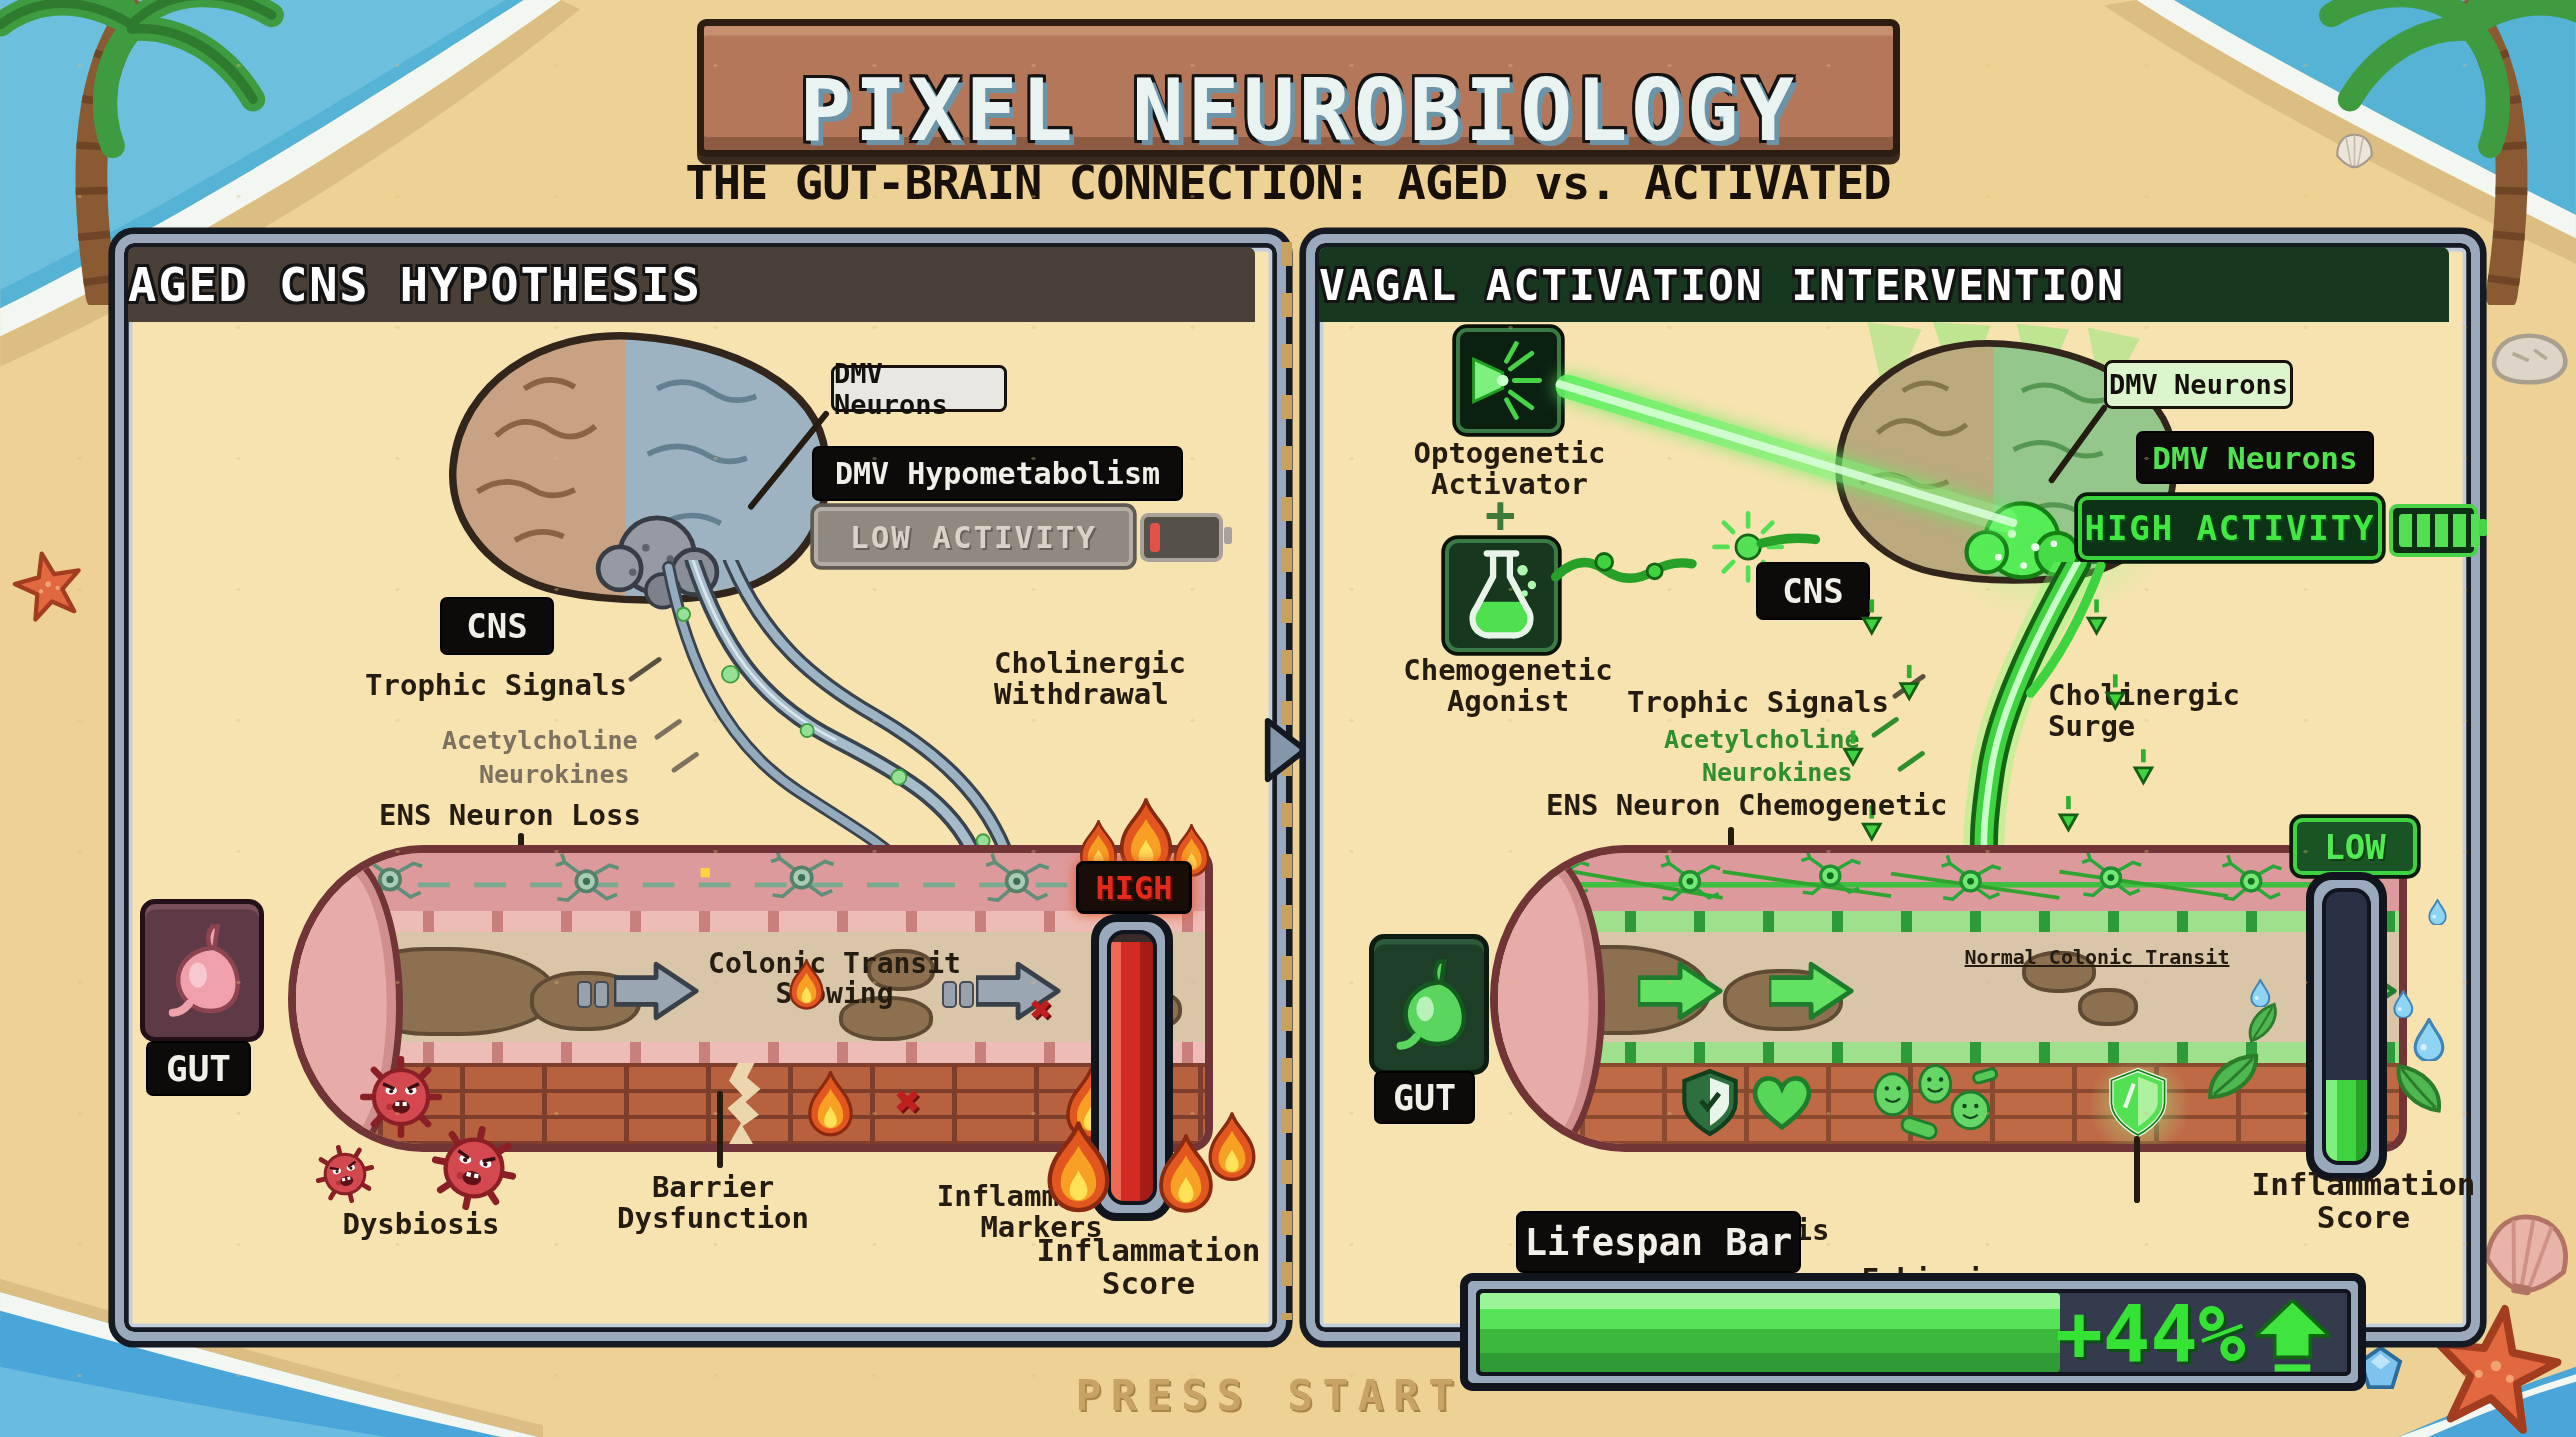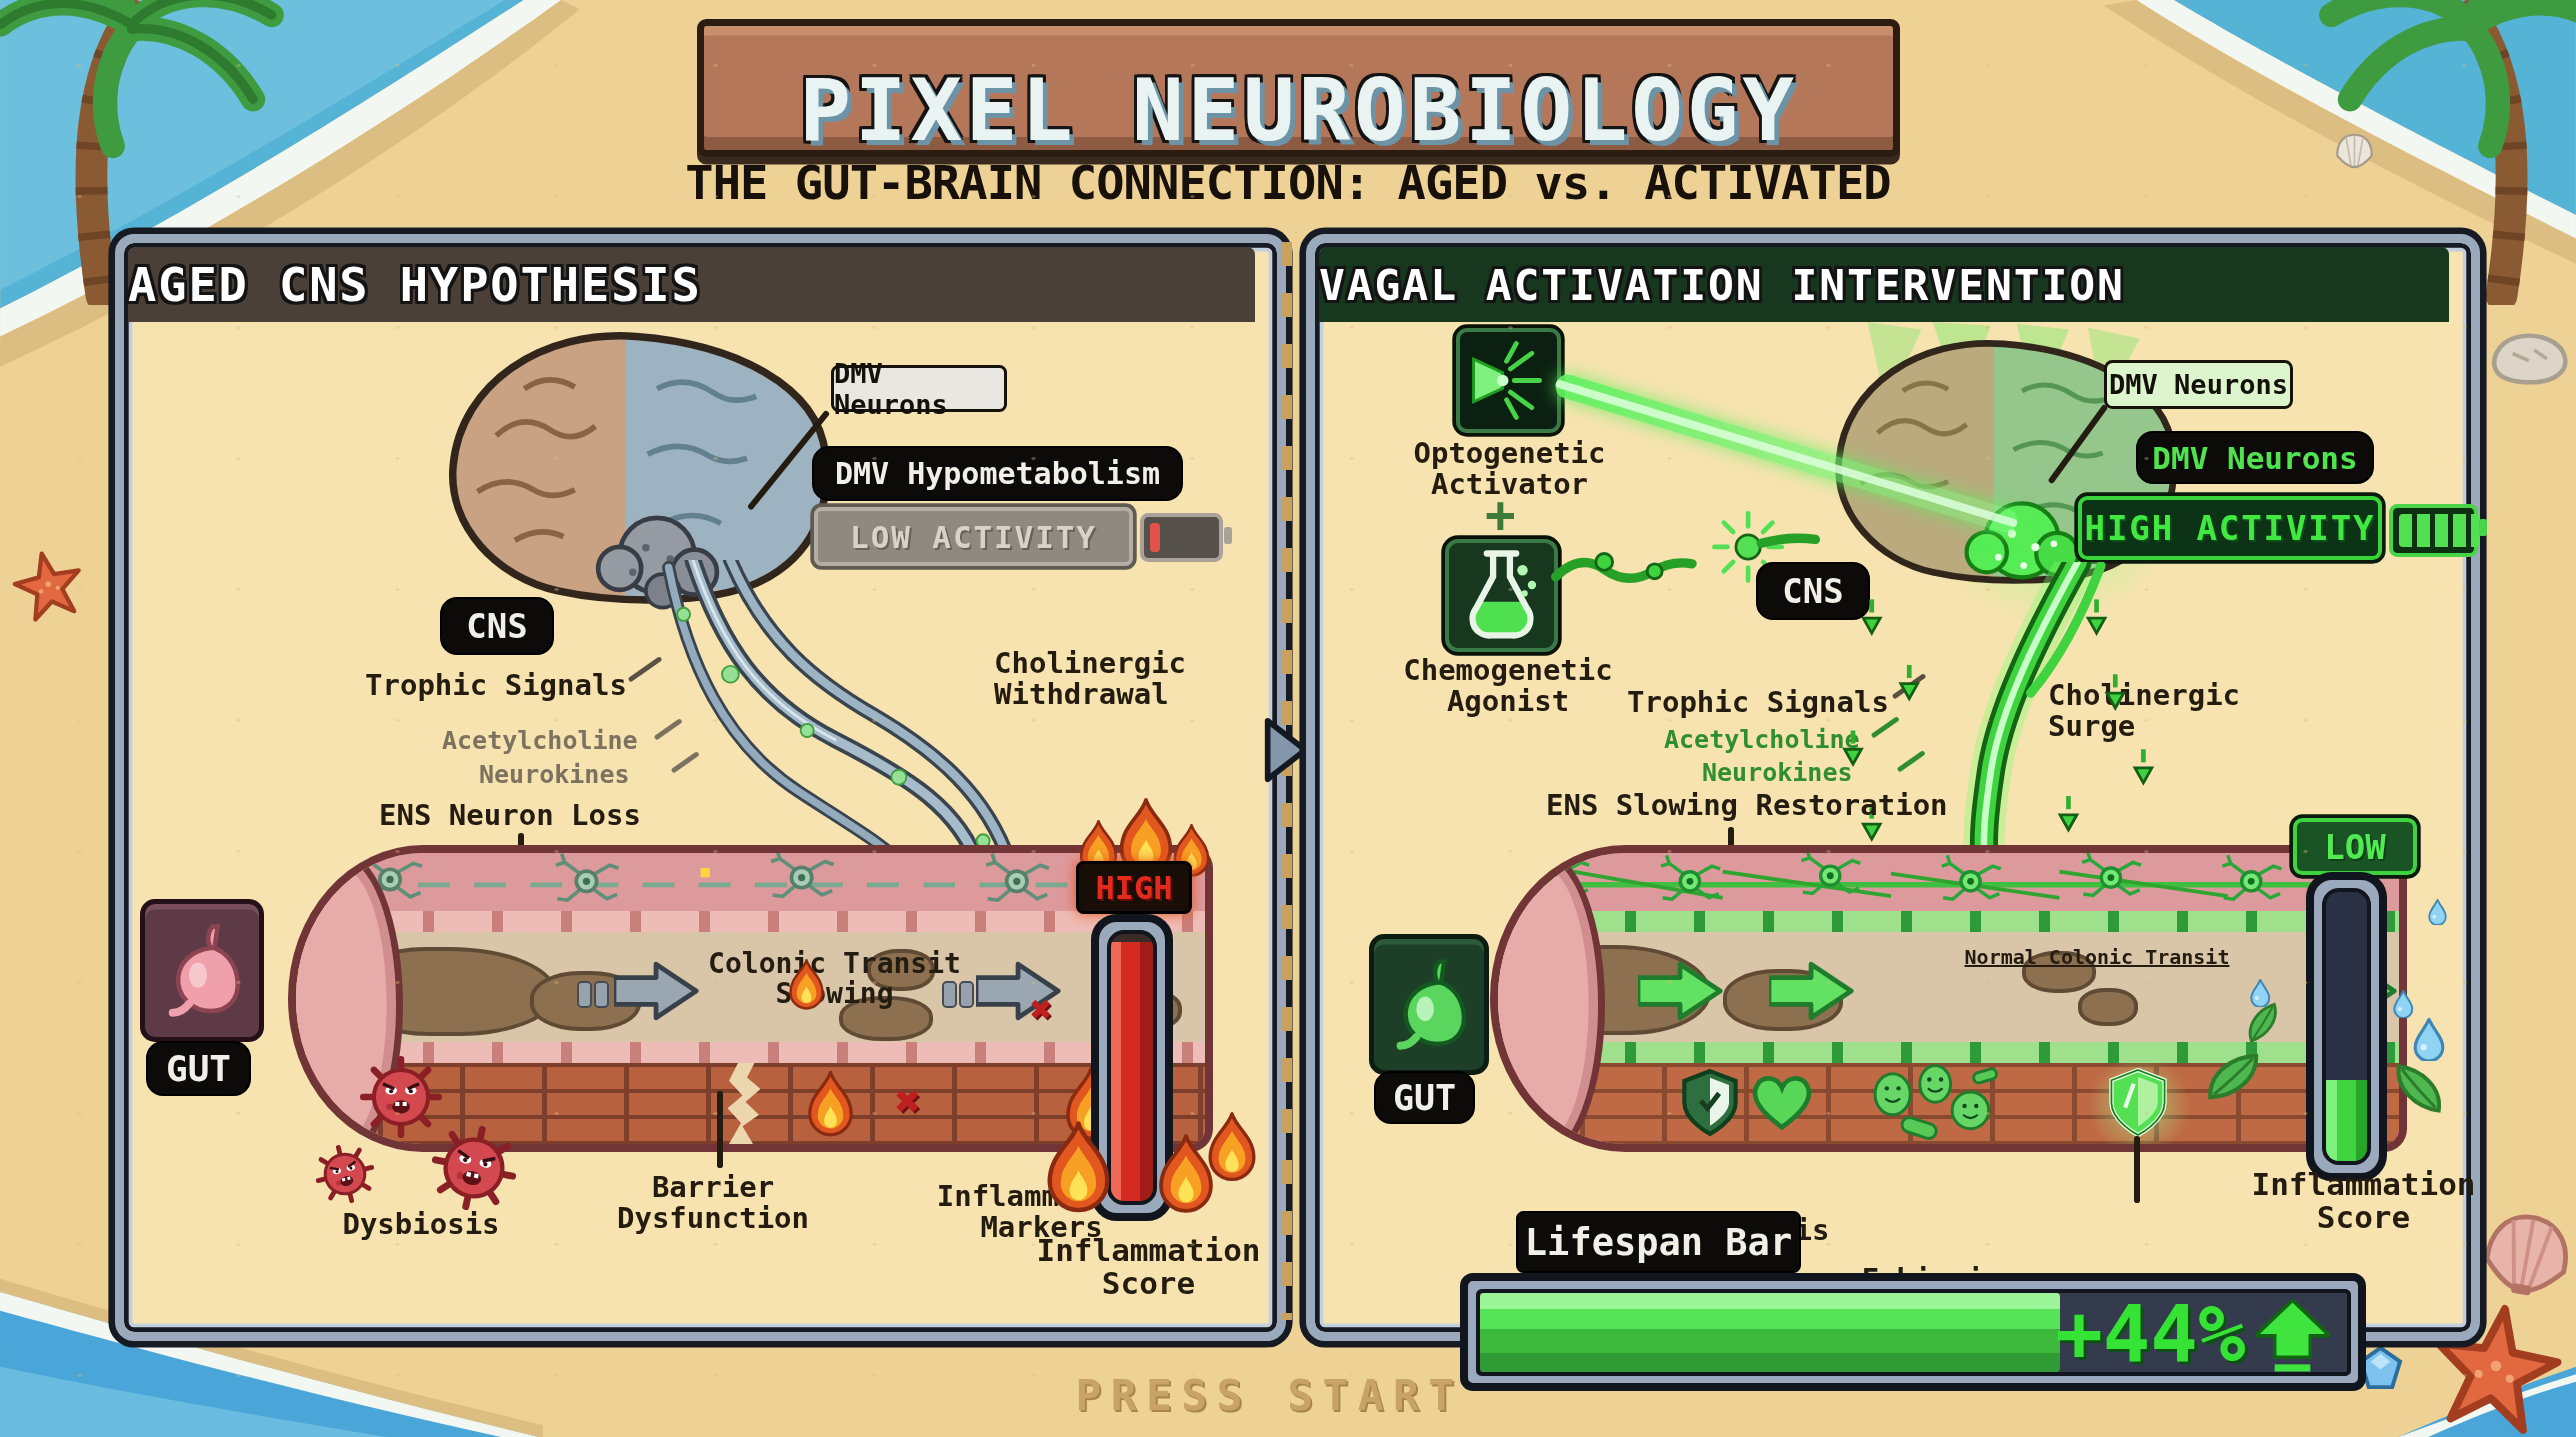--- a/index.html
+++ b/index.html
@@ -5,21 +5,21 @@
   html,body{margin:0;padding:0;background:#eed295;}
   #stage{position:relative;width:2576px;height:1438px;overflow:hidden;background:#eed295;
          font-family:"DejaVu Sans Mono",monospace;}
   #stage::after{content:"";position:absolute;inset:0;pointer-events:none;
      background-image:radial-gradient(#dcba7c 2.3px, transparent 2.3px);
      background-size:159px 131px;opacity:.35;}
   .abs{position:absolute;}
   .px{font-family:"DejaVu Sans Mono",monospace;font-weight:bold;}
   .lbl{text-align:center;line-height:1.08;color:#241c10;}
   .left-al{text-align:left;}
-  .blackbox{background:#0d0b09;color:#f2efe8;border-radius:17px;display:flex;
+  .blackbox{background:#0d0b09;color:#f2efe8;border-radius:7px;display:flex;
             align-items:center;justify-content:center;border:2.8px solid #000;}
   .o-b{text-shadow:2.8px 0 0 #141414,-2.8px 0 0 #141414,0 2.8px 0 #141414,0 -2.8px 0 #141414,
        2.8px 2.8px 0 #141414,-2.8px -2.8px 0 #141414,2.8px -2.8px 0 #141414,-2.8px 2.8px 0 #141414;}
   .panel{position:absolute;background:#f7e3b0;border:9.4px solid #9aa9bc;border-radius:19px;
          box-shadow:0 0 0 6.6px #161a22, inset 0 0 0 4.7px #161a22, inset 0 0 0 8.4px #c3cfdd;}
   .panel-head{position:absolute;left:13px;right:13px;top:13px;height:75px;display:flex;
         align-items:center;justify-content:flex-start;color:#fff;font-size:47px;
         letter-spacing:1.9px;border-radius:7.5px 7.5px 0 0;}
   .vbar{position:absolute;border:8.4px solid #11151d;background:#9aa9bc;border-radius:26px;padding:8.4px;
         box-sizing:border-box;}
@@ -577,21 +577,21 @@
         <path d="M109 80 v14"></path>
         <path d="M309 10 v14"></path>
         <path d="M329 90 v14"></path>
     <path d="M49 150 v14"></path>
         <path d="M359 170 v14"></path>
         <path d="M279 220 v14"></path>
         <path d="M69 230 v14"></path>
   </g>
 </svg>
 
-<div class="abs px" style="left:1546px;top:788px;font-size:29px;color:#241c10;">ENS Slowing Restoration</div>
+<div class="abs px" style="left:1546px;top:788px;font-size:29px;color:#241c10;">ENS Neuron Chemogenetic</div>
 <div class="ptr" style="left:1728px;top:827px;width:5.6px;height:58px;"></div>
 
 <div class="tube" style="left:1490px;top:845px;width:917px;height:307px;">
   <div class="row" style="top:0;height:58px;background:#dd9a9c;">
     <svg width="889" height="58" viewBox="0 0 950 62">
       <path d="M30 34 H920" stroke="#3fbf3f" stroke-width="6" fill="none"></path>
       <path d="M80 20 L240 48 M240 20 L420 46 M420 22 L600 48 M600 20 L780 46" stroke="#2fa52f" stroke-width="4" fill="none"></path>
       <use href="#neuG" x="10" y="-6" width="110" height="66"></use>
       <use href="#neuG" x="150" y="-2" width="110" height="66"></use>
       <use href="#neuG" x="300" y="-8" width="110" height="66"></use>

